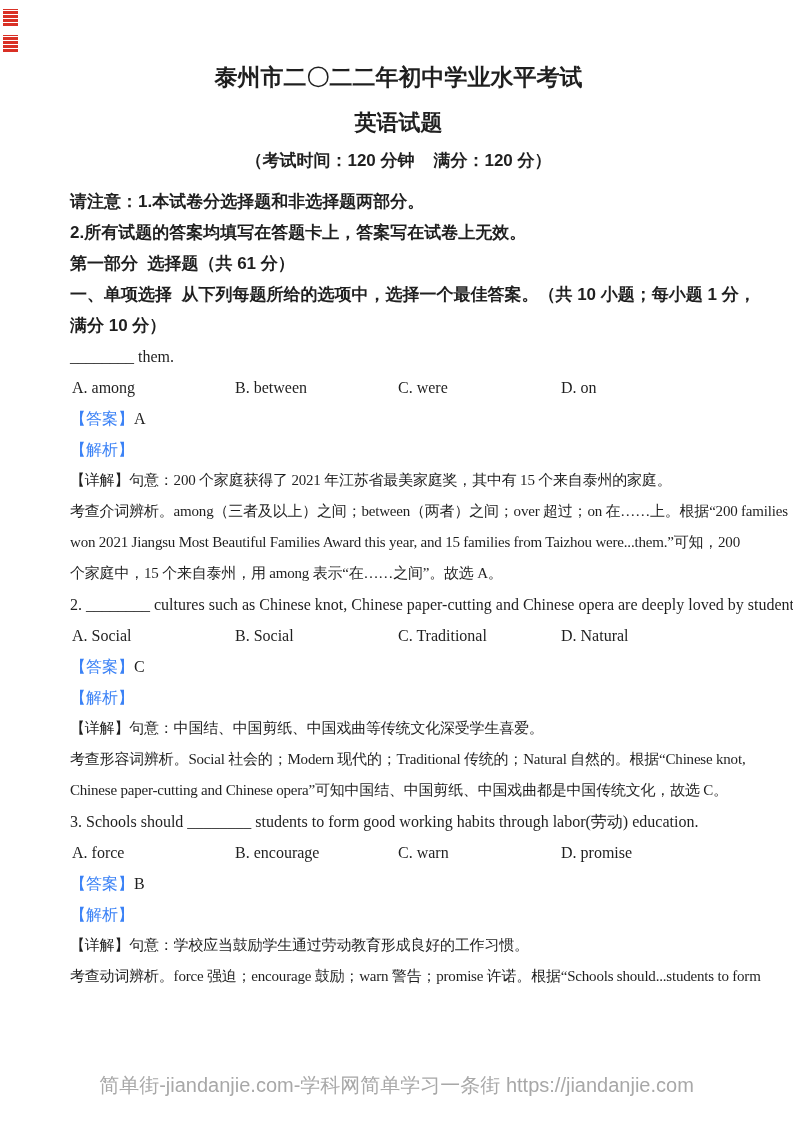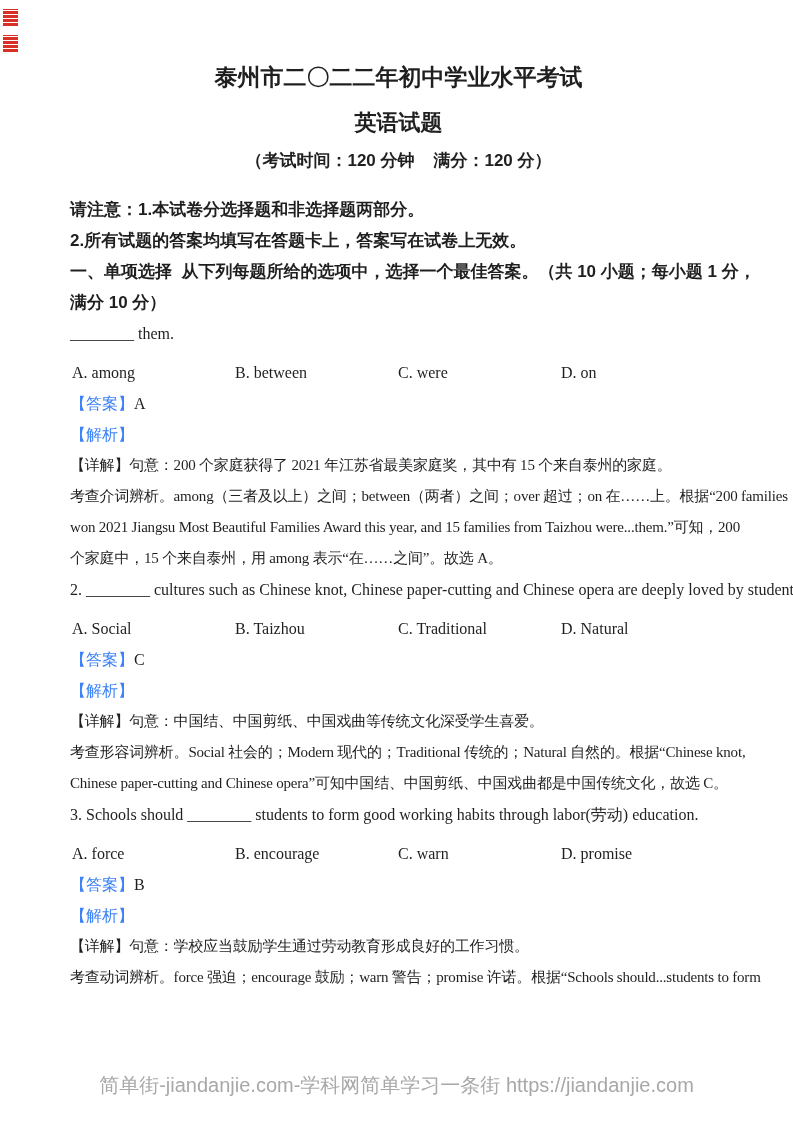--- a/index.html
+++ b/index.html
@@ -10,23 +10,23 @@
   .t1{text-align:center;font-family:"Liberation Sans","DejaVu Sans",sans-serif;
       font-weight:bold;font-size:23px;line-height:34px;}
   .t2{text-align:center;font-family:"Liberation Sans","DejaVu Sans",sans-serif;
       font-weight:bold;font-size:22px;line-height:30px;margin-top:14px;}
   .info{text-align:center;font-family:"Liberation Sans","DejaVu Sans",sans-serif;
       font-weight:bold;font-size:17px;line-height:26px;margin-top:10px;white-space:pre;}
 
   .line{line-height:31px;white-space:pre;font-size:16px;}
   .bold-zh{font-family:"Liberation Sans","DejaVu Sans",sans-serif;font-weight:bold;font-size:17px;}
   .zh-body{font-size:15px;letter-spacing:-0.2px;}
-  .first-body{margin-top:20px;}
+  .first-body{margin-top:12px;}
 
-  .opts{display:flex;padding-left:2px;margin-top:8px;}
+  .opts{display:flex;padding-left:2px;}
   .opt{flex:none;width:163px;}
   .opt:last-child{width:auto;}
 
   .mark{color:#3b82f6;}
 
   .footer{position:absolute;left:0;right:0;top:1072px;text-align:center;
       font-family:"Liberation Sans","DejaVu Sans",sans-serif;font-size:20px;color:#a8a8a8;}
 
   .stamp{position:absolute;left:3px;top:9px;width:15px;}
   .stamp-block{width:15px;height:17px;margin-bottom:9px;
@@ -44,41 +44,42 @@
 
   <div class="content">
 
     <div class="t1">泰州市二〇二二年初中学业水平考试</div>
     <div class="t2">英语试题</div>
     <div class="info">（考试时间：120 分钟    满分：120 分）</div>
 
     <div class="line bold-zh first-body">请注意：1.本试卷分选择题和非选择题两部分。</div>
     <div class="line bold-zh">2.所有试题的答案均填写在答题卡上，答案写在试卷上无效。</div>
 
+    <div class="line bold-zh">第一部分  选择题（共 61 分）</div>
     <div class="line bold-zh">一、单项选择  从下列每题所给的选项中，选择一个最佳答案。（共 10 小题；每小题 1 分，</div>
     <div class="line bold-zh">满分 10 分）</div>
 
     <div class="line">________ them.</div>
     <div class="line opts">
       <span class="opt">A. among</span>
       <span class="opt">B. between</span>
       <span class="opt">C. were</span>
       <span class="opt">D. on</span>
     </div>
     <div class="line"><span class="mark">【答案】</span><span>A</span></div>
     <div class="line"><span class="mark">【解析】</span></div>
     <div class="line zh-body">【详解】句意：200 个家庭获得了 2021 年江苏省最美家庭奖，其中有 15 个来自泰州的家庭。</div>
     <div class="line zh-body">考查介词辨析。among（三者及以上）之间；between（两者）之间；over 超过；on 在……上。根据“200 families</div>
     <div class="line zh-body">won 2021 Jiangsu Most Beautiful Families Award this year, and 15 families from Taizhou were...them.”可知，200</div>
     <div class="line zh-body">个家庭中，15 个来自泰州，用 among 表示“在……之间”。故选 A。</div>
 
     <div class="line">2. ________ cultures such as Chinese knot, Chinese paper-cutting and Chinese opera are deeply loved by students.</div>
     <div class="line opts">
       <span class="opt">A. Social</span>
-      <span class="opt">B. Taizhou</span>
+      <span class="opt">B. Social</span>
       <span class="opt">C. Traditional</span>
       <span class="opt">D. Natural</span>
     </div>
     <div class="line"><span class="mark">【答案】</span><span>C</span></div>
     <div class="line"><span class="mark">【解析】</span></div>
     <div class="line zh-body">【详解】句意：中国结、中国剪纸、中国戏曲等传统文化深受学生喜爱。</div>
     <div class="line zh-body">考查形容词辨析。Social 社会的；Modern 现代的；Traditional 传统的；Natural 自然的。根据“Chinese knot,</div>
     <div class="line zh-body">Chinese paper-cutting and Chinese opera”可知中国结、中国剪纸、中国戏曲都是中国传统文化，故选 C。</div>
 
     <div class="line">3. Schools should ________ students to form good working habits through labor(劳动) education.</div>

